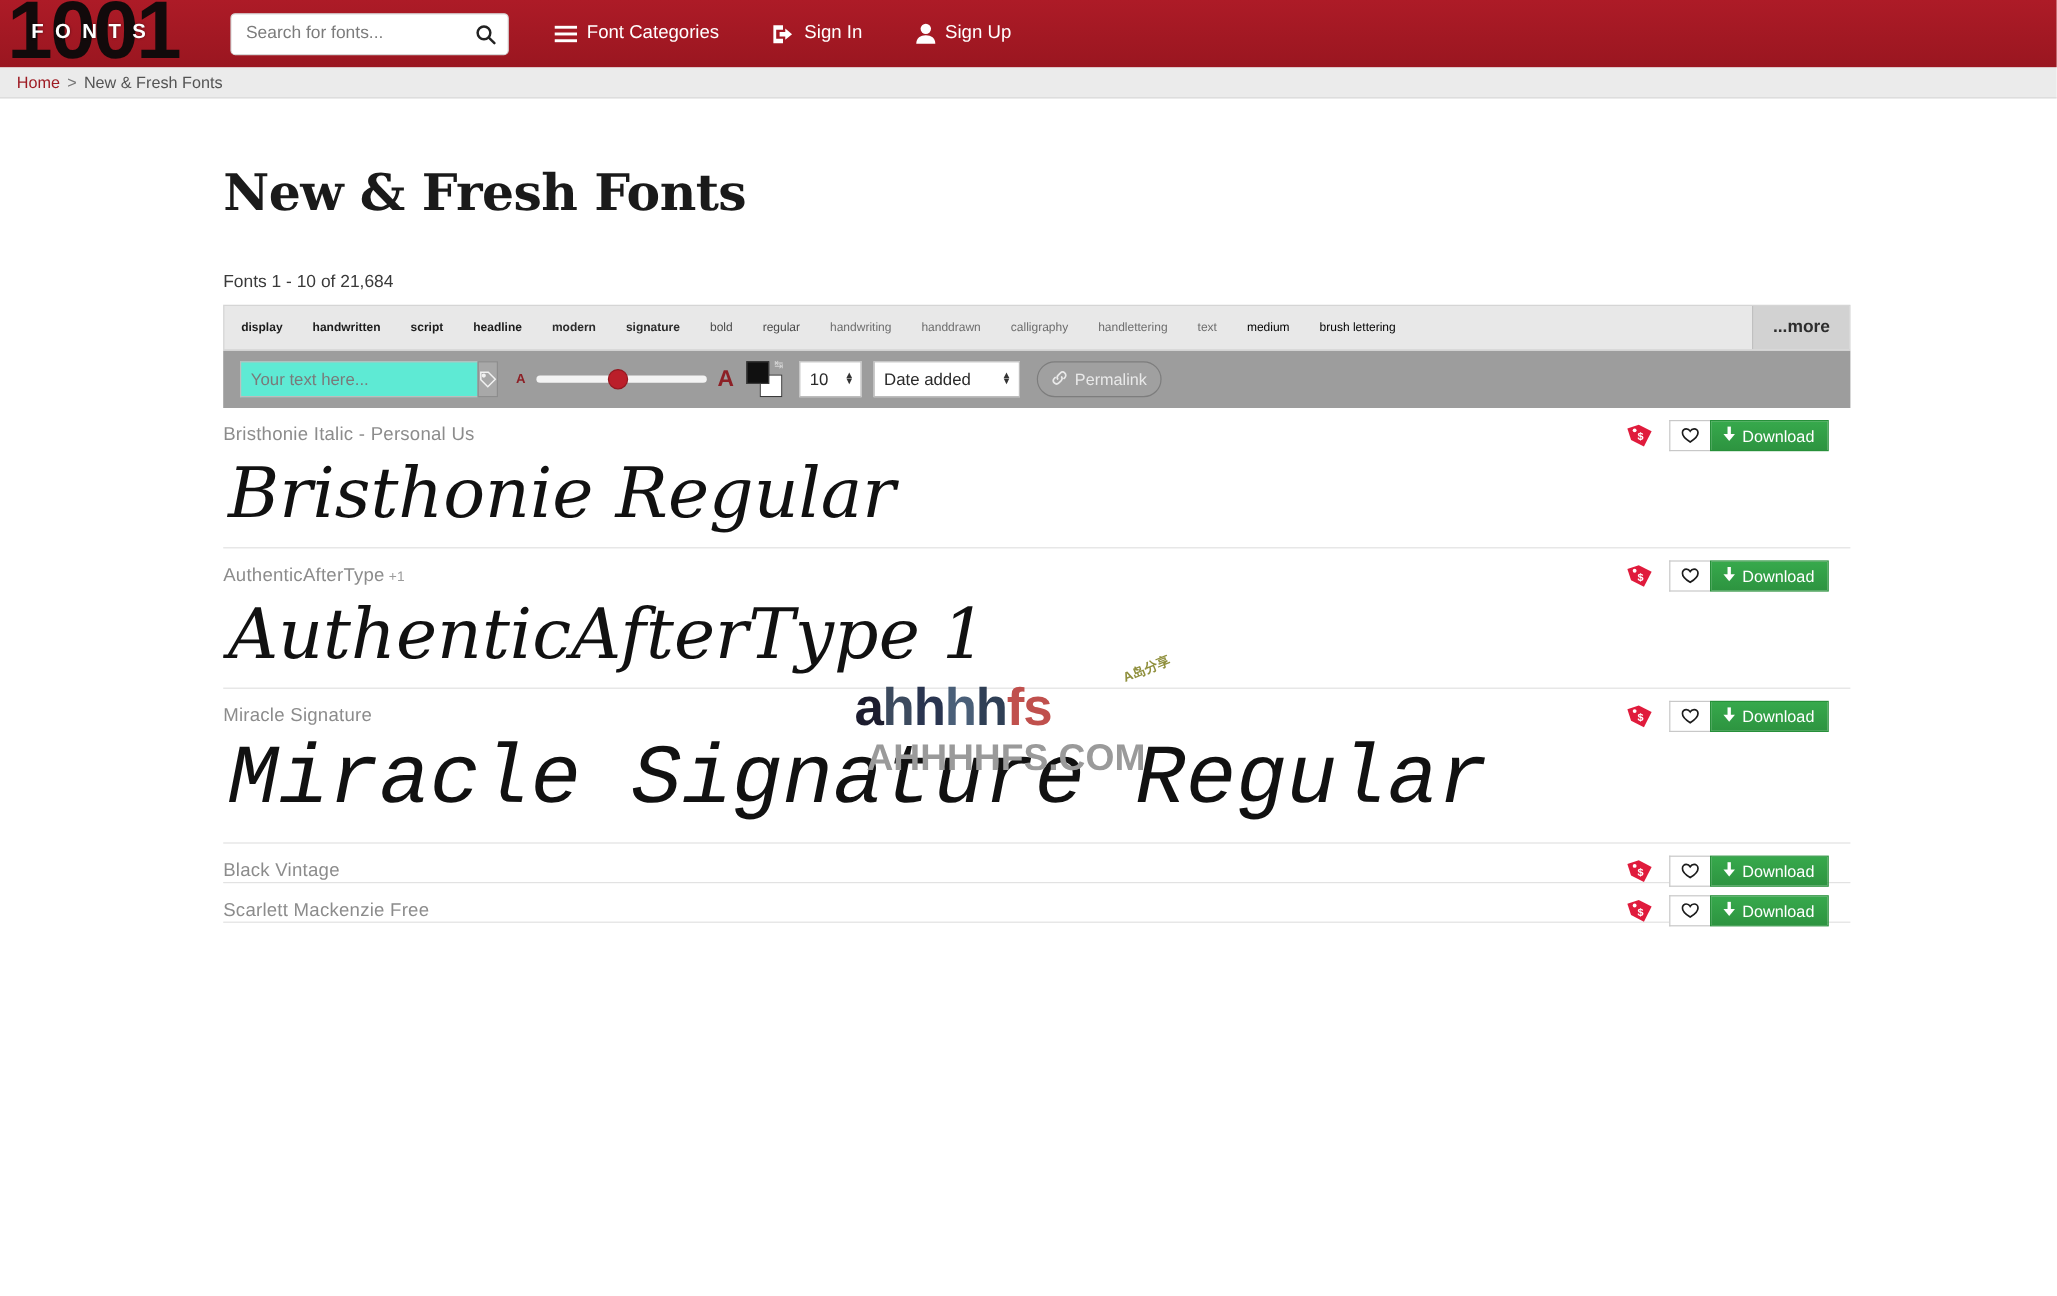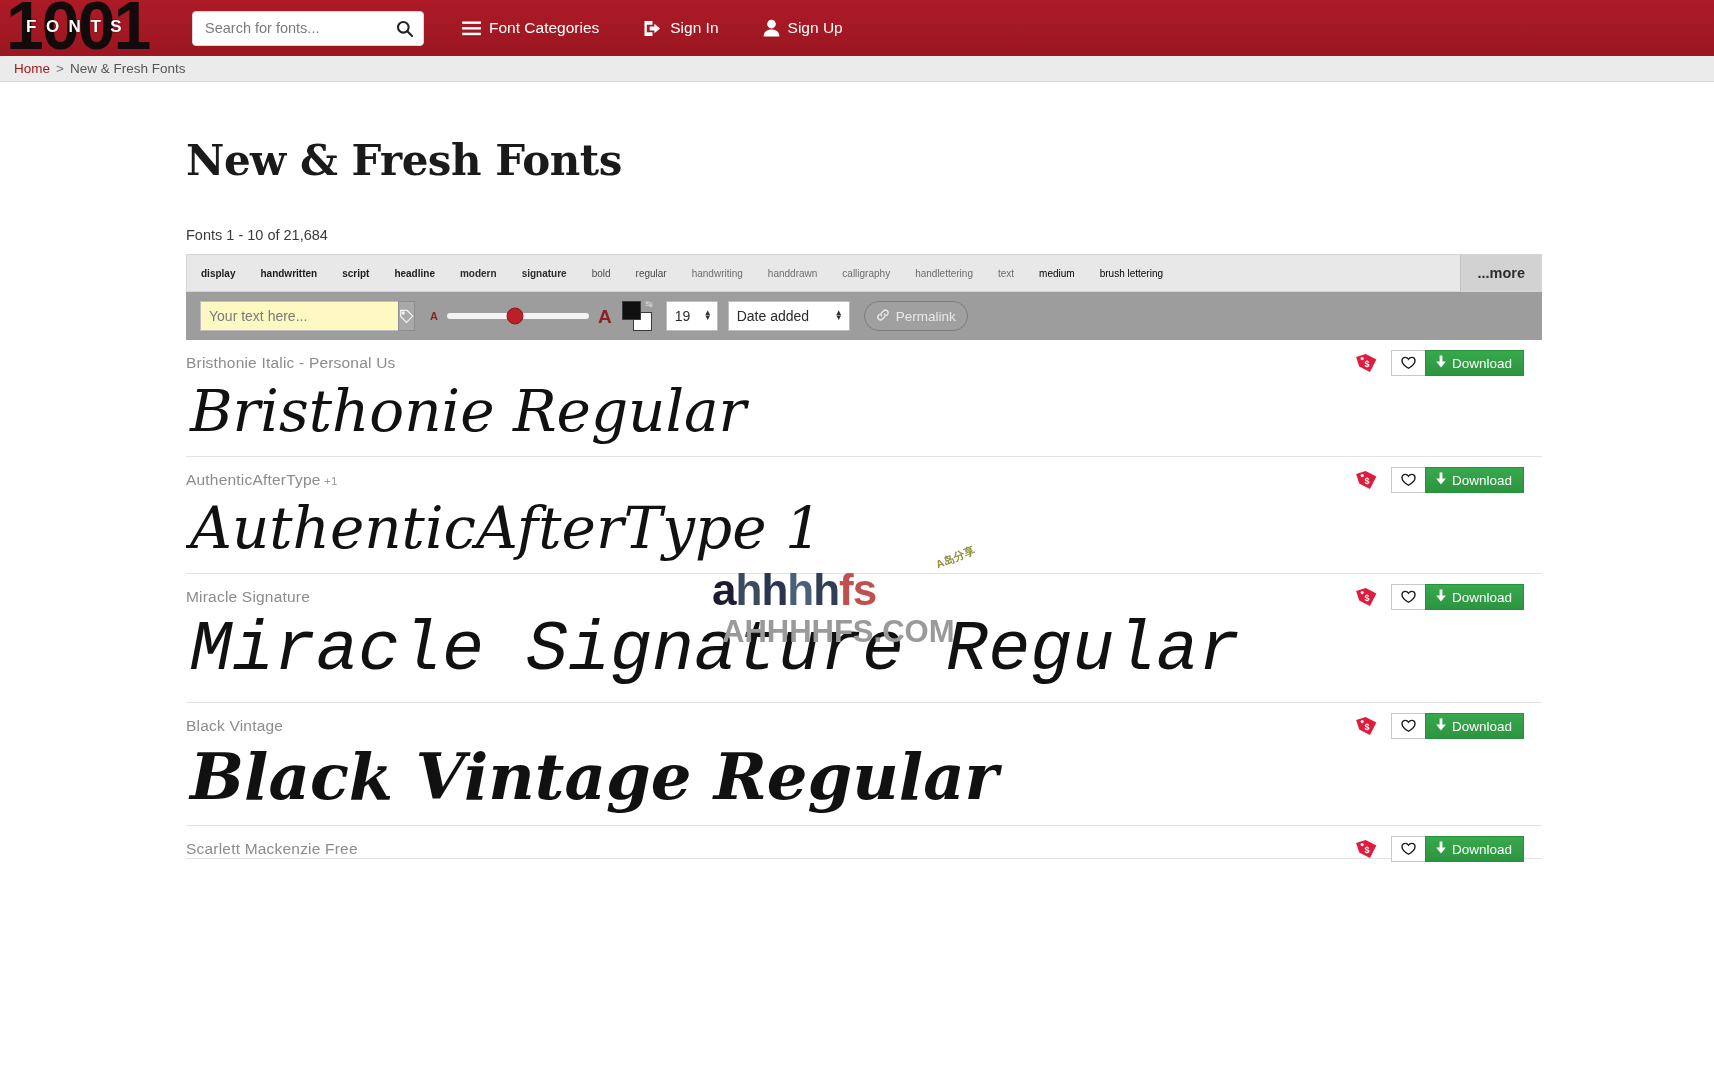--- a/index.html
+++ b/index.html
@@ -185,21 +185,21 @@
   }
   .txtinput-wrap {
     position: relative;
     width: 204px; height: 30px;
     display: flex;
   }
   .txtinput {
     flex: 1;
     border: 1px solid #bdbdbd;
     border-right: none;
-    background: #fef9c3;
+    background: #5eead4;
     font-size: 14px;
     color: #666;
     padding: 0 8px;
     outline: none;
     font-family: "Liberation Sans", sans-serif;
   }
   .txtinput::placeholder { color: #7a7a7a; }
   .tagbtn {
     width: 28px; height: 30px;
     background: #a8a8a8;
@@ -496,21 +496,21 @@
         <span class="a-big">A</span>
       </div>
 
       <div class="color-swatch">
         <div class="sw-bg"></div>
         <div class="sw-fg"></div>
         <div class="sw-swap">↹</div>
       </div>
 
       <div class="numfield">
-        <span>19</span>
+        <span>10</span>
         <span class="stepper">
           <span>▲</span>
             <span>▼</span>
         </span>
       </div>
 
       <div class="selectfield">
         <span>Date added</span>
         <span class="stepper">
           <span>▲</span>
@@ -622,21 +622,20 @@
             </span>
             <span class="dl-btn">
               <span><svg width="12" height="13" viewBox="0 0 12 13" fill="#fff">
                   <rect x="4.6" y="0.5" width="2.8" height="7"></rect>
                   <path d="M1.2 6.6 L10.8 6.6 L6 12.4 Z"></path>
                 </svg></span>
               <span>Download</span>
             </span>
           </span>
         </div>
-        <div class="preview" style="font-size: 64px; font-weight: bold;">Black Vintage Regular</div>
       </div>
       <div class="font-row">
         <div class="font-name">Scarlett Mackenzie Free</div>
         <div class="row-actions">
           <span class="pricetag"><svg width="24" height="24" viewBox="0 0 24 24">
               <path d="M13.5 2 L22 10.5 L12 20.5 L3.5 12 L3.5 2 Z" fill="#e01b3c" transform="rotate(-18 12 11)"></path>
               <circle cx="7.2" cy="6.6" r="1.6" fill="#fff"></circle>
               <text x="12" y="15" font-size="9" font-weight="bold" fill="#fff" text-anchor="middle" font-family="Liberation Sans">$</text>
             </svg></span>
           <span class="btn-group">

